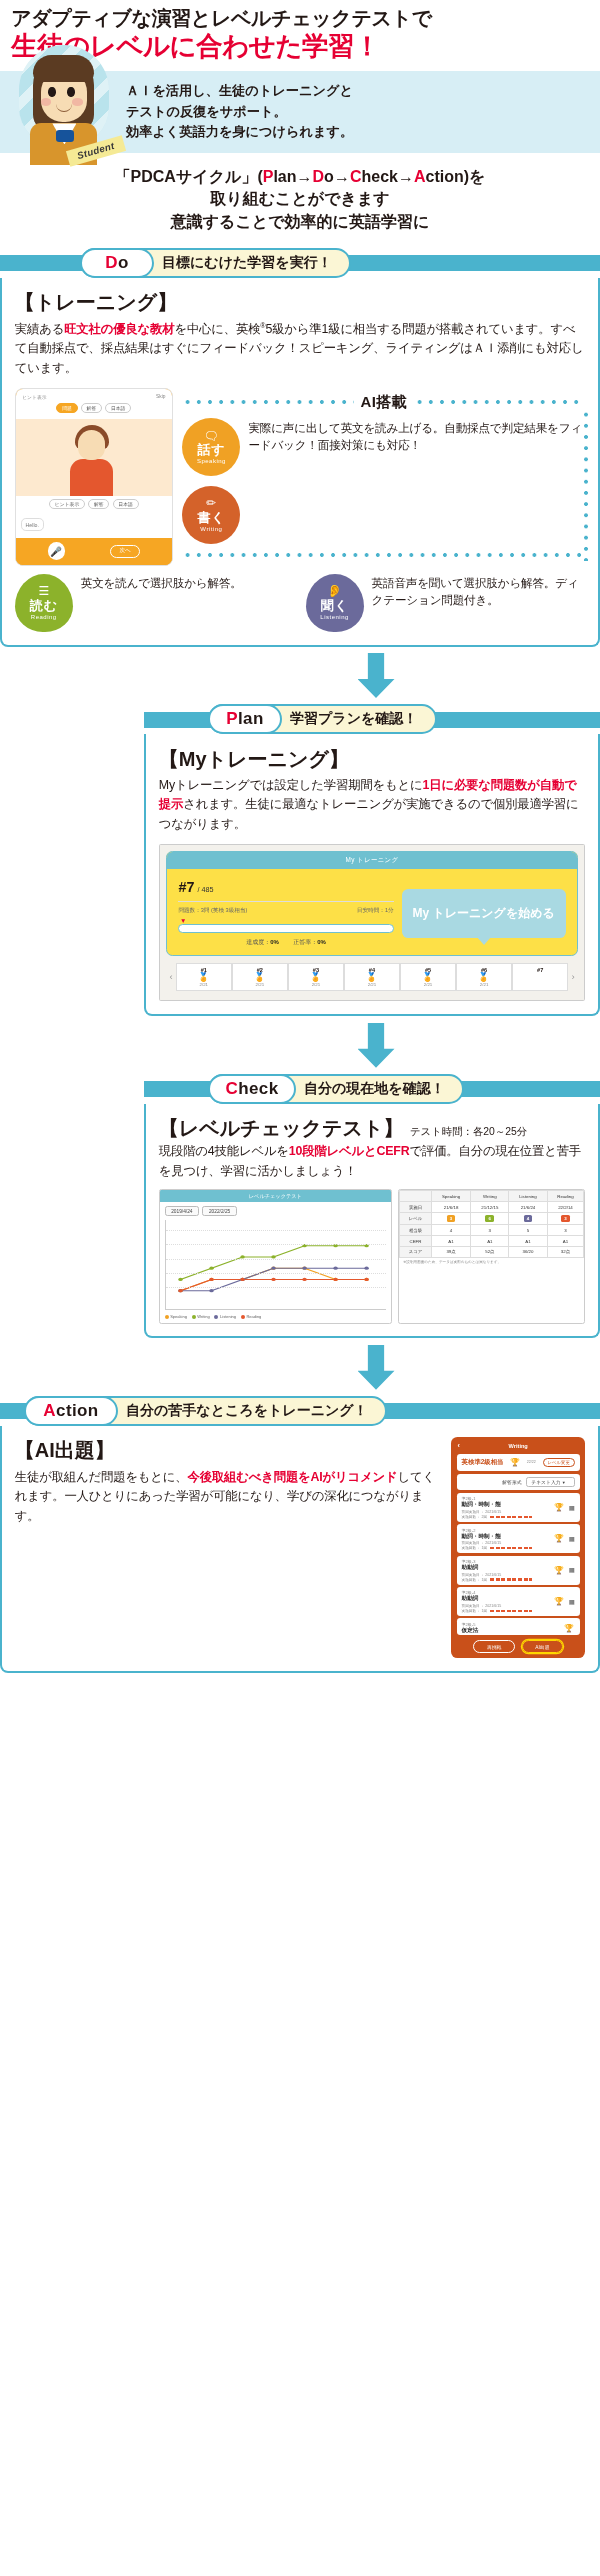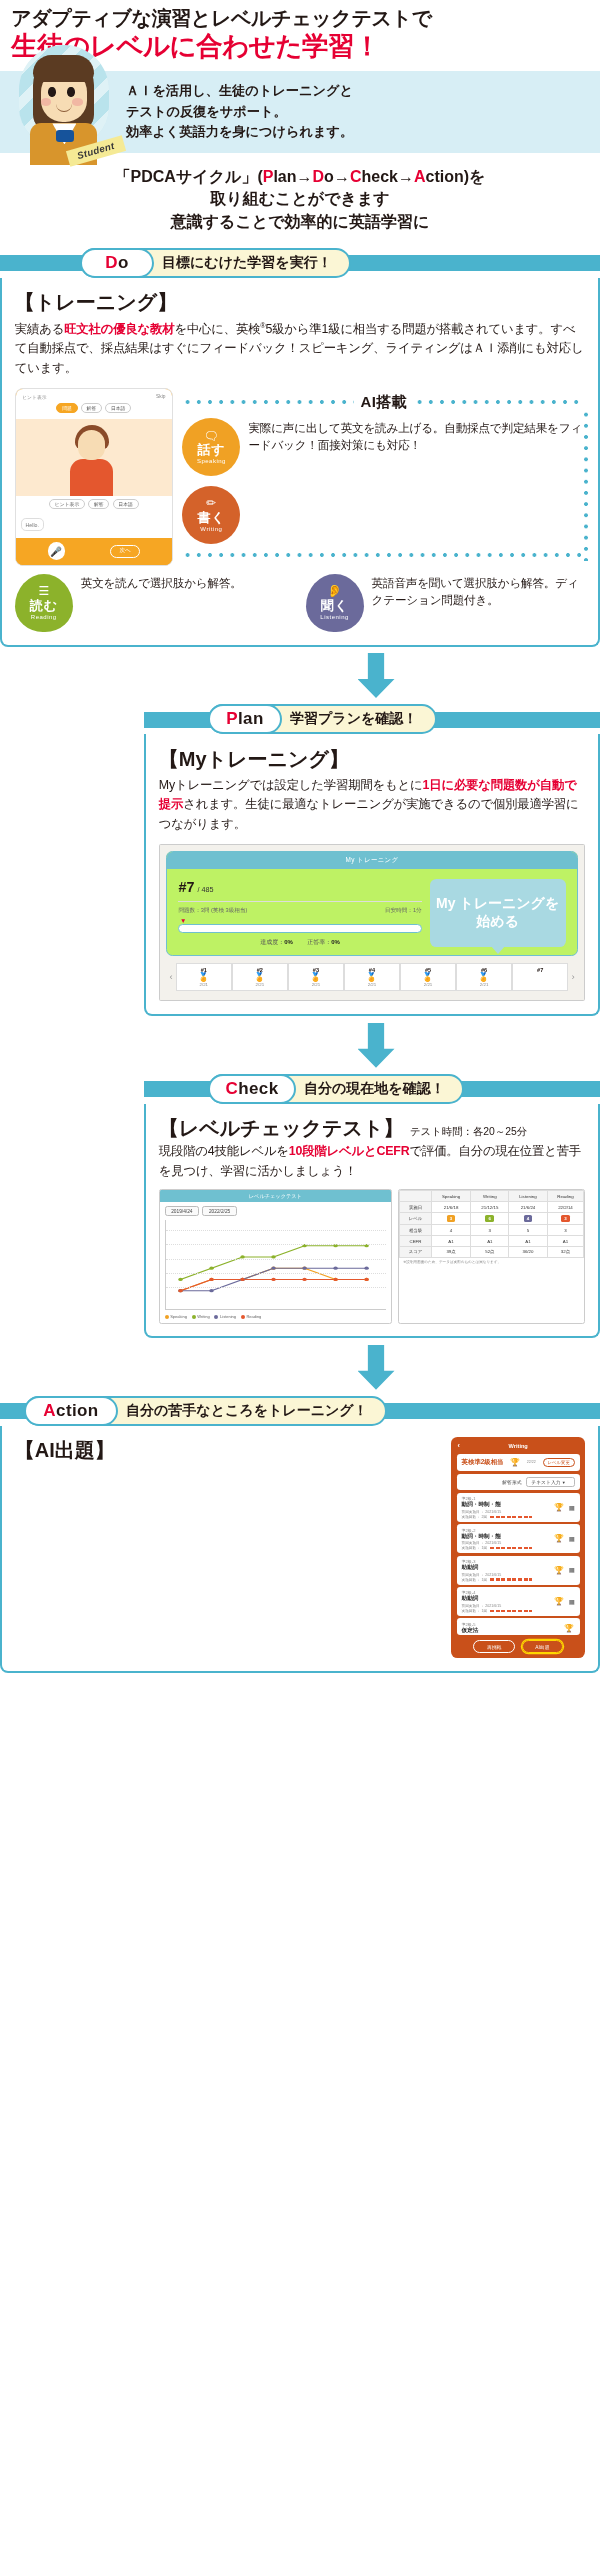--- a/index.html
+++ b/index.html
@@ -199,37 +199,37 @@
   .skill-grid-2 .skill-row { flex:1; margin-bottom: 0; }
 
   
   .inset { width: 456px; margin-left: 144px; }
   .inset .sec-head { padding-left: 64px; }
 
   .app-shot {
     margin-top: 9.6px; border: 0.8px solid #ccc; background:#f3f1ec;
     padding: 6.4px; border-radius: 1.6px;
   }
-  .mt-card { border: 1.6px solid #6fc0d0; border-radius: 6.4px; background:#bef264; overflow:hidden; }
+  .mt-card { border: 1.6px solid #6fc0d0; border-radius: 6.4px; background:#fde047; overflow:hidden; }
   .mt-head { background:#6fc0d0; color:#fff; text-align:center; font-size:6.4px;
     padding: 4px 0; letter-spacing: 0.4px; }
   .mt-body { padding: 9.6px 11.2px 8px; display:flex; }
   .mt-left { flex:1; }
   .mt-num { font-size: 14.4px; font-weight: bold; }
   .mt-den { font-size: 7.2px; color:#333; margin-left: 3.2px; }
   .mt-rule { border-top:0.8px solid #ddd; margin: 6.4px 0 4.8px; }
   .mt-meta { display:flex; justify-content:space-between; font-size: 5.6px; color:#666; }
   .mt-tri { color:#e60033; font-size: 6.4px; margin: 1.6px 0 0 1.6px; }
   .mt-bar { height: 8.8px; border: 1.2px solid #6fc0d0; border-radius: 4.8px; background:#fff; }
   .mt-stats { display:flex; gap: 14.4px; justify-content:center; font-size: 6px;
     color:#555; margin-top: 5.6px; }
   .mt-stats b { color:#222; }
   .mt-cta {
-    width: 136px; flex:none; margin-left: 8px; align-self: center;
-    background:#a9d9e2; color:#fff; font-size: 14px; font-weight:bold;
+    width: 164px; flex:none; margin-left: 8px; align-self: center;
+    background:#a9d9e2; color:#fff; font-size: 12px; font-weight:bold;
     border-radius: 6.4px; text-align:center; padding: 16px 4.8px; position:relative;
   }
   .mt-cta::after { content:""; position:absolute; left:50%; bottom:-7.2px; margin-left:-6.4px;
     border-left:7.2px solid transparent; border-right:7.2px solid transparent;
     border-top:8px solid #a9d9e2; }
   .mt-week { display:flex; align-items:center; gap:3.2px; padding: 6.4px 3.2px 3.2px; }
   .wk-nav { font-size: 9.6px; color:#999; }
   .wk-cells { display:flex; flex:1; }
   .wk-cell { flex:1; border:0.8px solid #ddd; background:#fff; text-align:center; padding: 3.2px 0 2.4px; }
   .wk-id { font-size: 5.6px; font-weight:bold; }
@@ -679,20 +679,23 @@
         <span class="cap">A</span>
           <span>ction</span>
       </div>
       <div class="sec-sub">自分の苦手なところをトレーニング！</div>
     </div>
   </div>
   <div class="sec-body" style="min-height:198px;">
     <div class="action-cols">
       <div class="action-text">
         <div class="lead-title">【AI出題】</div>
+        <div class="lead-text">
+          <span>生徒が取組んだ問題をもとに、</span><span class="r">今後取組むべき問題をAIがリコメンド</span><span>してくれます。一人ひとりにあった学習が可能になり、学びの深化につながります。</span>
+        </div>
       </div>
 
       <div class="ai-phone">
         <div class="aip-top">
           <span class="aip-back">‹</span>
           <span>Writing</span>
         </div>
         <div class="aip-lvl">
           <span class="aip-lvl-t">英検準2級相当</span>
           <span class="aip-trophy">🏆</span>

